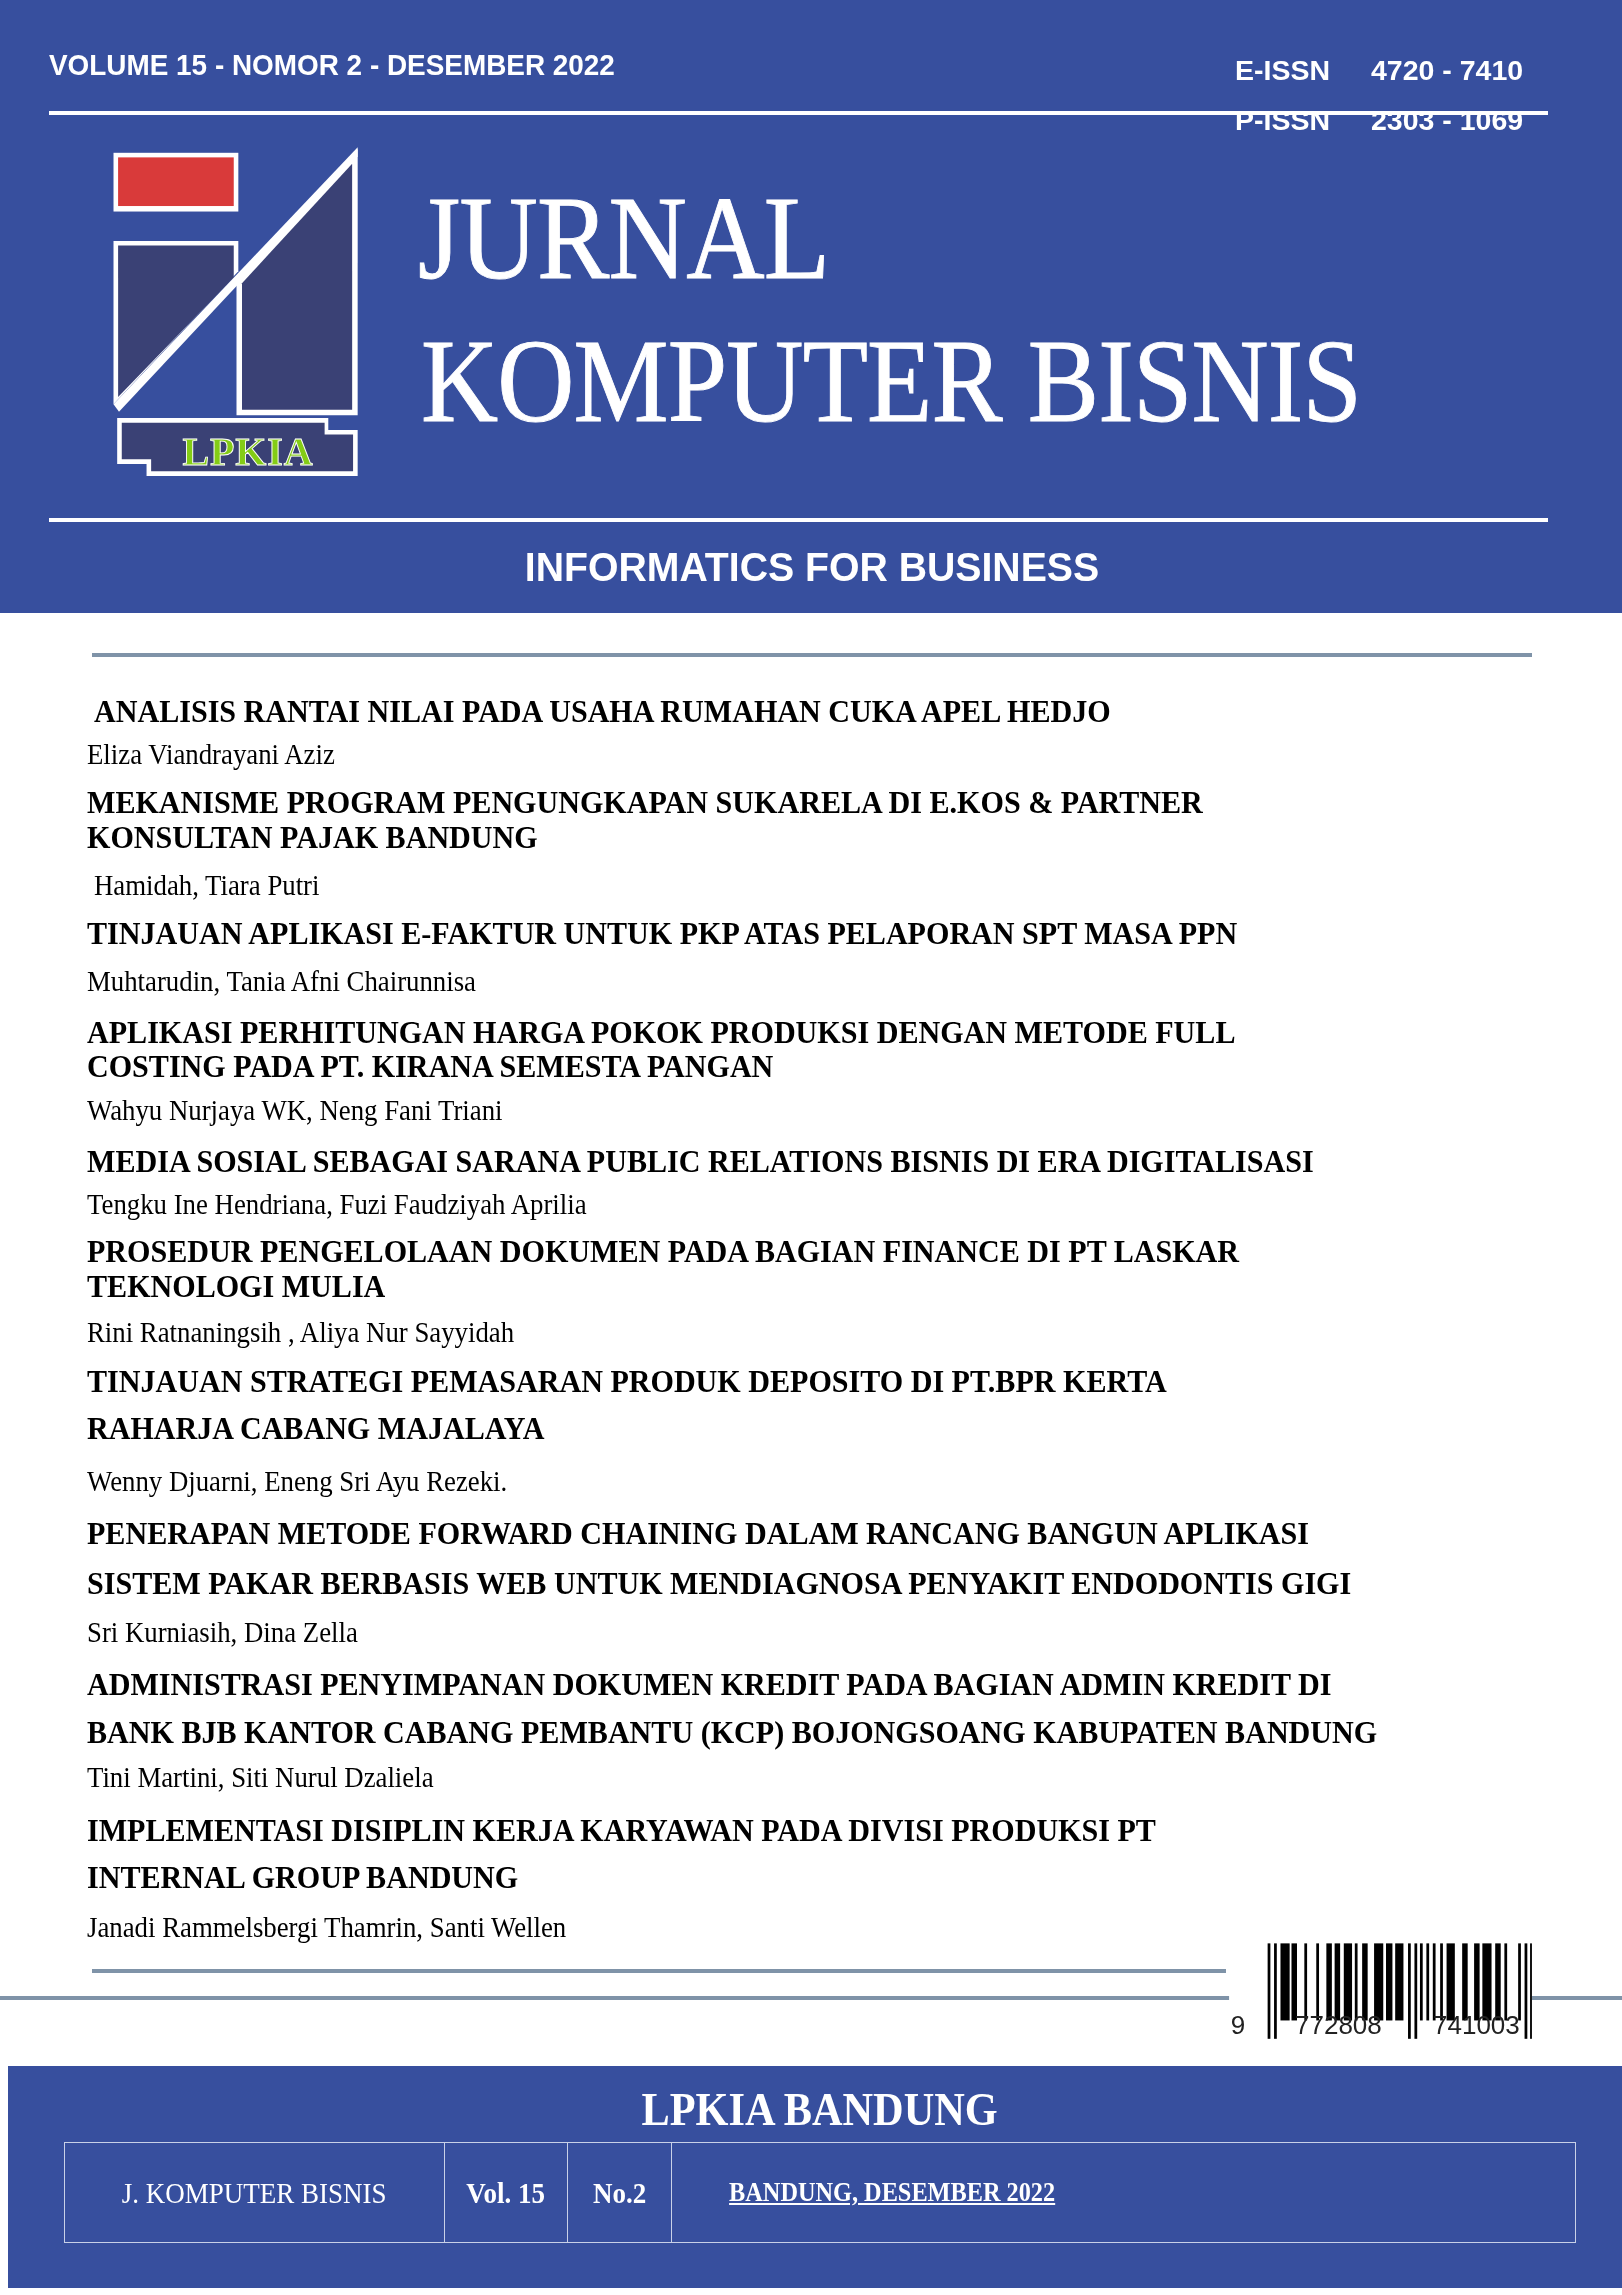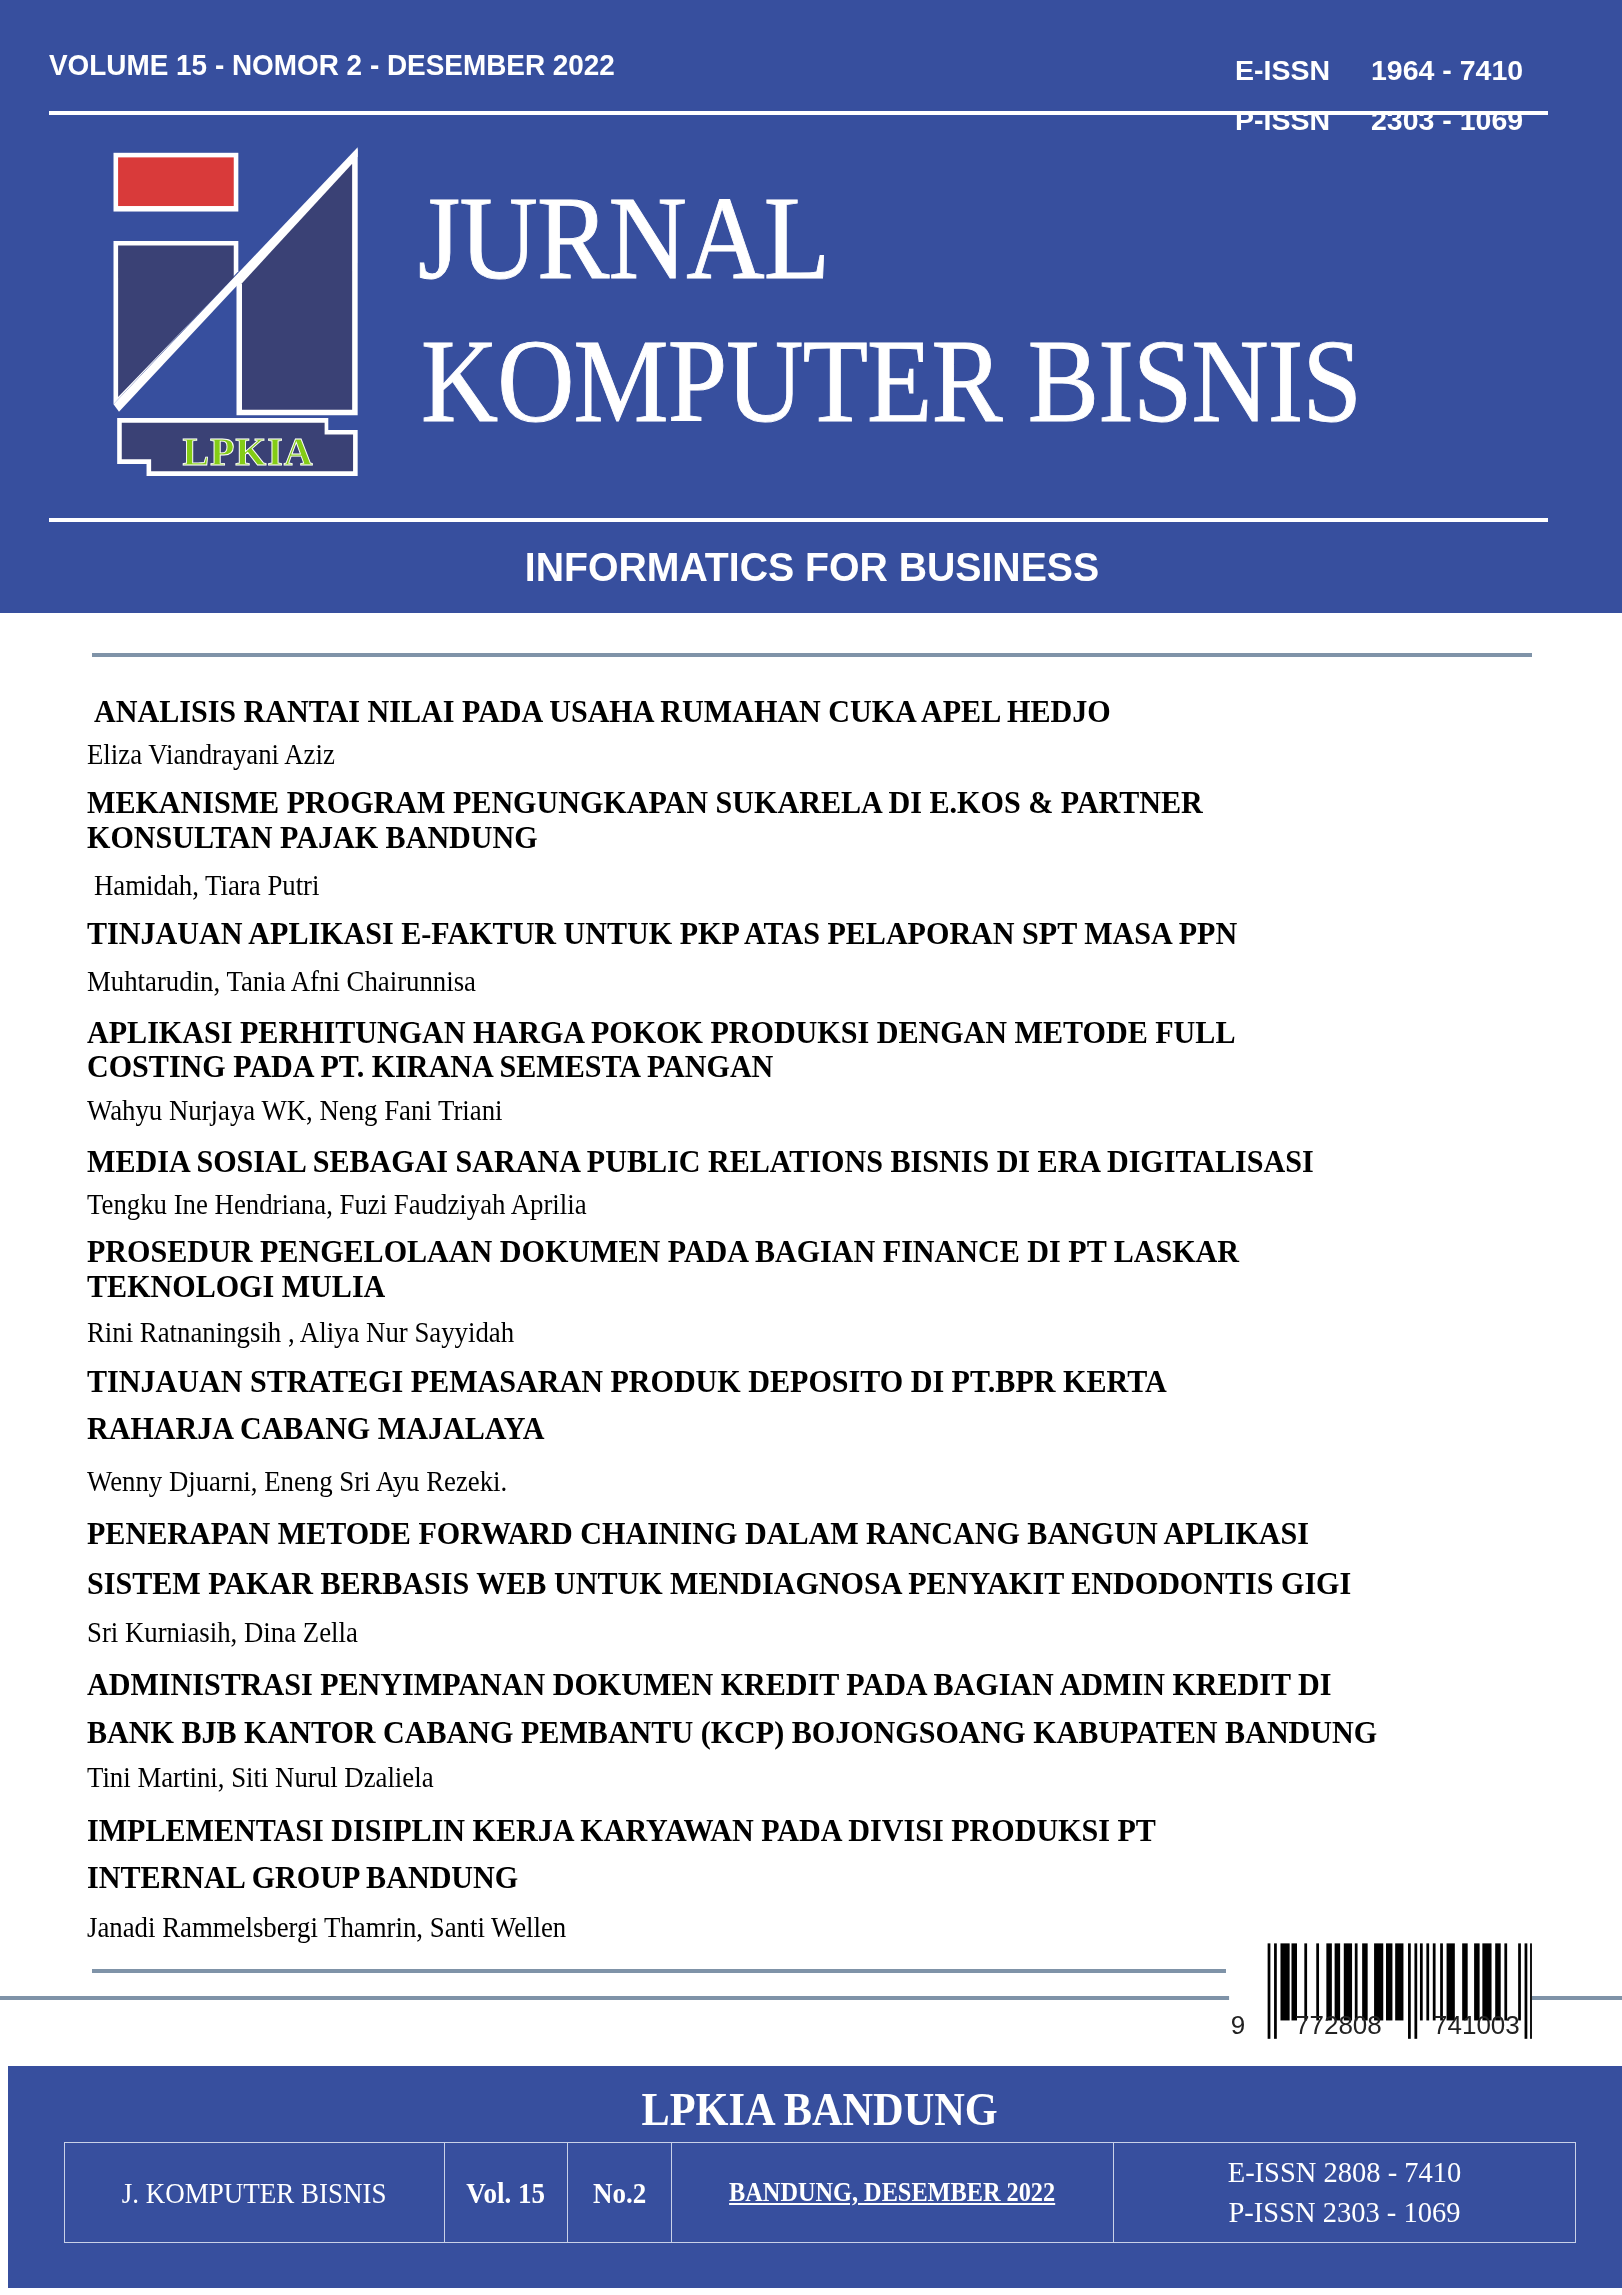--- a/index.html
+++ b/index.html
@@ -37,21 +37,21 @@
 </style>
 </head>
 <body>
 
 <div id="header" class="abs blue">
   <div class="abs sans vol-line">VOLUME 15 - NOMOR 2 - DESEMBER 2022</div>
 
   <div class="abs sans issn-block">
     <div class="issn-row">
       <span class="k">E-ISSN</span>
-      <span>1964 - 7410</span>
+      <span>4720 - 7410</span>
     </div>
     <div class="issn-row">
       <span class="k">P-ISSN</span>
       <span>2303 - 1069</span>
     </div>
   </div>
 
   <div class="abs hline-white" style="left:49px; top:111px; width:1499px;"></div>
 
   <div class="abs" style="left:108px; top:138px; width:257px; height:349px;">
@@ -180,19 +180,15 @@
     </div>
     <div class="foot-cell" style="width:122px; font-size:30px; font-weight:bold;">
       <span style="display:inline-block; transform:scaleX(0.9);">Vol. 15</span>
     </div>
     <div class="foot-cell" style="width:103px; font-size:30px; font-weight:bold;">
       <span style="display:inline-block; transform:scaleX(0.9);">No.2</span>
     </div>
     <div class="foot-cell" style="width:441px; font-size:27px; font-weight:bold;text-decoration:underline;">
       <span style="display:inline-block; transform:scaleX(0.9);">BANDUNG, DESEMBER 2022</span>
     </div>
-    <div class="foot-cell" style="flex:1; font-size:28.5px; flex-direction:column; line-height:40px;">
-      <span style="display:block;">E-ISSN 2808 - 7410</span>
-      <span style="display:block;">P-ISSN 2303 - 1069</span>
-    </div>
   </div>
 </div>
 
 
 </body></html>

